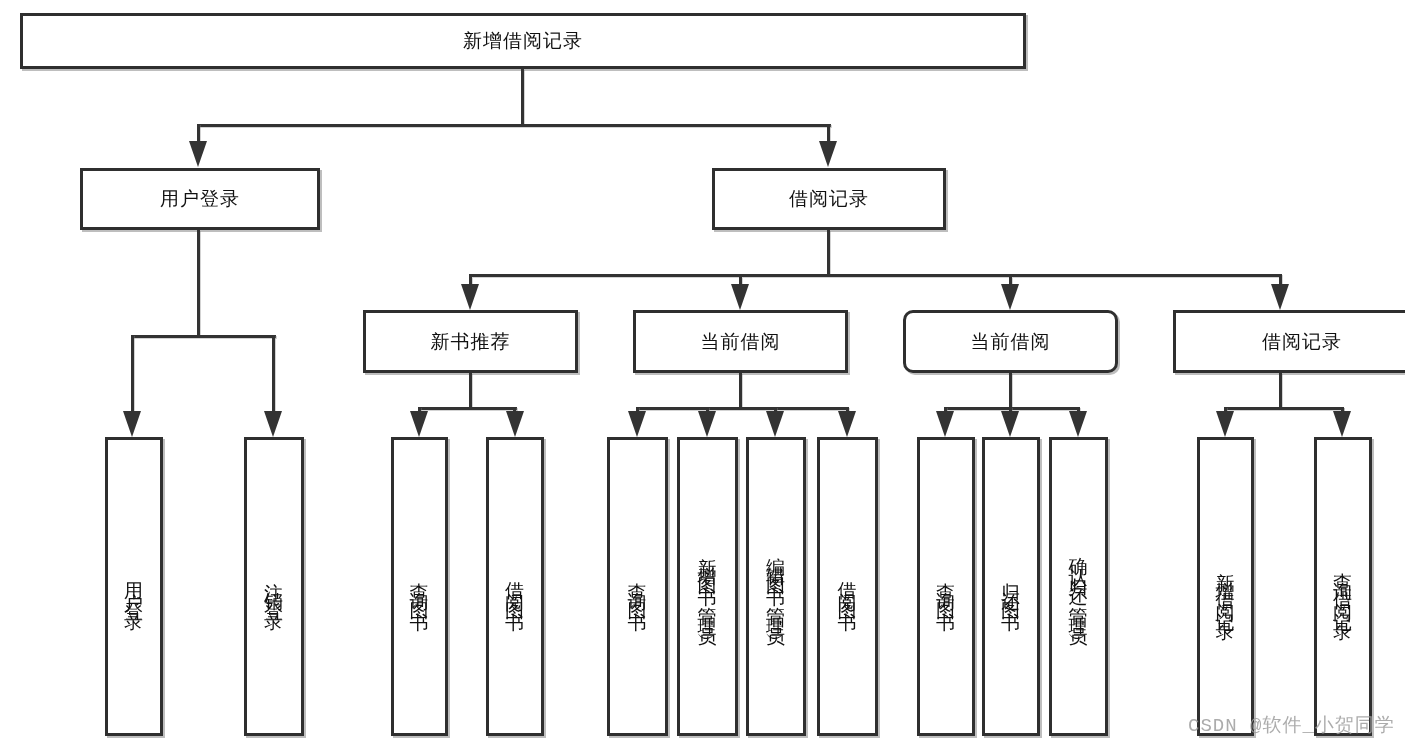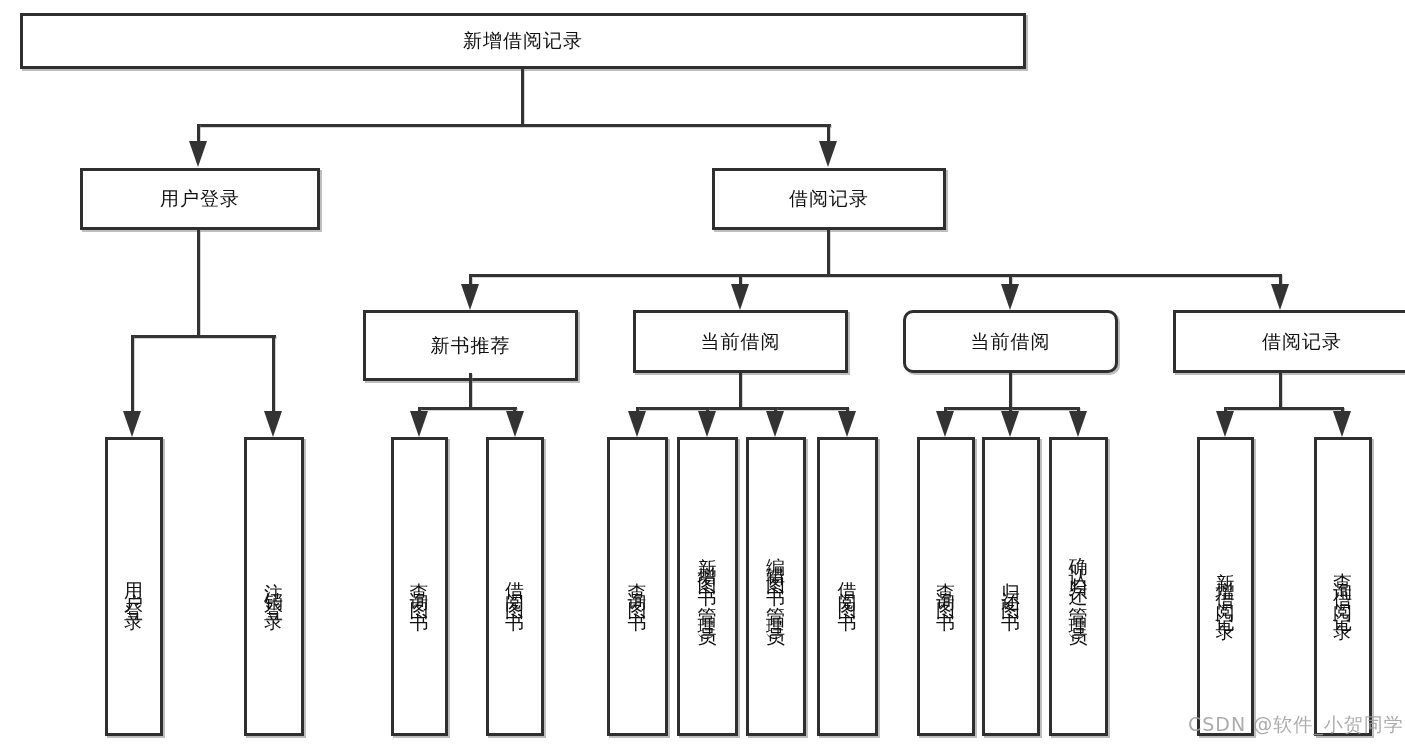--- a/index.html
+++ b/index.html
@@ -61,21 +61,21 @@
   </div>
 
   <div class="hbox" style="left:80px; top:168px; width:240px; height:62px;">
     <span>用户登录</span>
   </div>
 
   <div class="hbox" style="left:712px; top:168px; width:234px; height:62px;">
     <span>借阅记录</span>
   </div>
 
-  <div class="hbox" style="left:363px; top:310px; width:215px; height:71px;">
+  <div class="hbox" style="left:363px; top:310px; width:215px; height:63px;">
     <span>新书推荐</span>
   </div>
   <div class="hbox" style="left:633px; top:310px; width:215px; height:63px;">
     <span>当前借阅</span>
   </div>
   <div class="hbox" style="left:903px; top:310px; width:215px; height:63px;border-radius:10px;">
     <span>当前借阅</span>
   </div>
   <div class="hbox" style="left:1173px; top:310px; width:258px; height:63px;">
     <span>借阅记录</span>
@@ -178,15 +178,15 @@
   <div class="line" style="left:1077px; top:407px; width:3px; height:6px;"></div>
   <div class="arrow" style="left:1069px; top:411px;"></div>
 
   <div class="line" style="left:1279px; top:373px; width:3px; height:34px;"></div>
   <div class="line" style="left:1224px; top:407px; width:120px; height:3px;"></div>
   <div class="line" style="left:1224px; top:407px; width:3px; height:6px;"></div>
   <div class="arrow" style="left:1216px; top:411px;"></div>
   <div class="line" style="left:1341px; top:407px; width:3px; height:6px;"></div>
   <div class="arrow" style="left:1333px; top:411px;"></div>
 
-  <div class="watermark" style="left:1188px; top:712px;">CSDN @软件_小贺同学</div>
+  <div class="watermark" style="left:1188px; top:712px;font-family:Liberation Mono, monospace;">CSDN @软件_小贺同学</div>
 
 </div>
 
 </body></html>

